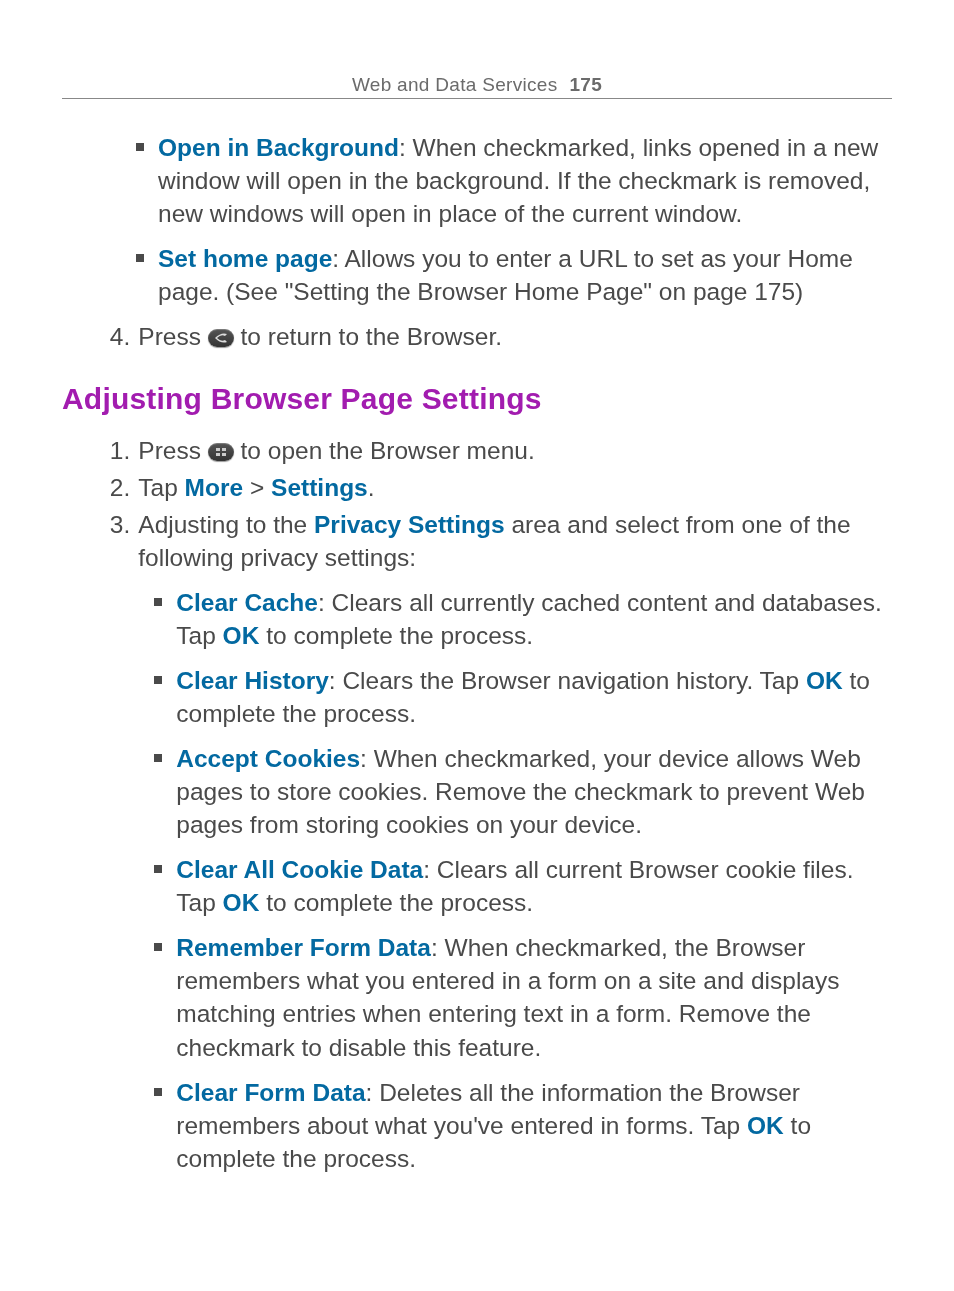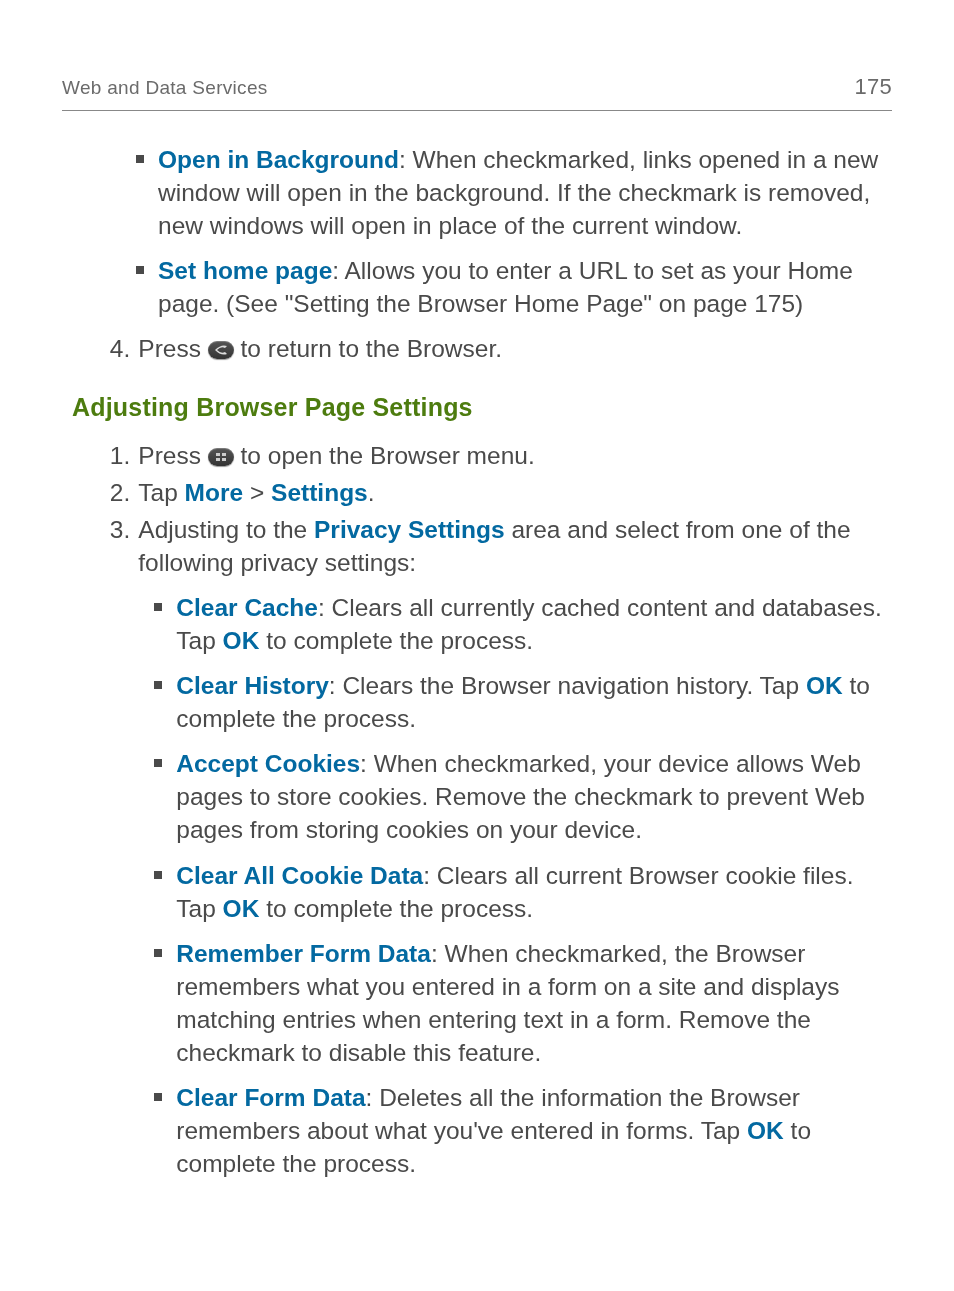--- a/index.html
+++ b/index.html
@@ -8,31 +8,31 @@
       height: 1291px;
       background: #fff;
       font-family: "Helvetica Neue", Helvetica, Arial, sans-serif;
       color: #4a4a4a;
       padding: 72px 62px 40px 62px;
       font-size: 24.5px;
       line-height: 1.35;
     }
     .header {
       display: flex;
-      justify-content: space-between;
+      justify-content: center;
       align-items: baseline;
       gap: 12px;
-      padding-bottom: 8px;
+      padding-bottom: 0;
       border-bottom: 1.5px solid #888;
       margin-bottom: 32px;
       font-size: 19px;
       color: #6b6b6b;
       letter-spacing: 0.3px;
     }
-    .header .pagenum { font-size: 22px; }
+    .header .pagenum { font-size: 19px; font-weight: bold; }
     .numlist { list-style: none; }
     .numlist > li {
       display: flex;
       margin-bottom: 4px;
     }
     .num {
       flex: 0 0 auto;
       text-align: right;
       padding-right: 8px;
       min-width: 1.4em;
@@ -50,23 +50,23 @@
       position: absolute;
       left: 16px;
       top: 12px;
       width: 8px;
       height: 8px;
       background: #4a4a4a;
     }
     .b { font-weight: 700; color: #0369a1; }
     .sect {
       font-weight: 600;
-      font-size: 25px;
-      color: #4d7c0f;
-      margin: 26px 0 14px 10px;
+      font-size: 30px;
+      color: #a21caf;
+      margin: 26px 0 14px 0;
       letter-spacing: 0.2px;
     }
     .iconbtn {
       display: inline-block;
       width: 26px;
       height: 18px;
       border-radius: 9px;
       background: linear-gradient(#555,#333);
       vertical-align: -2px;
       position: relative;

